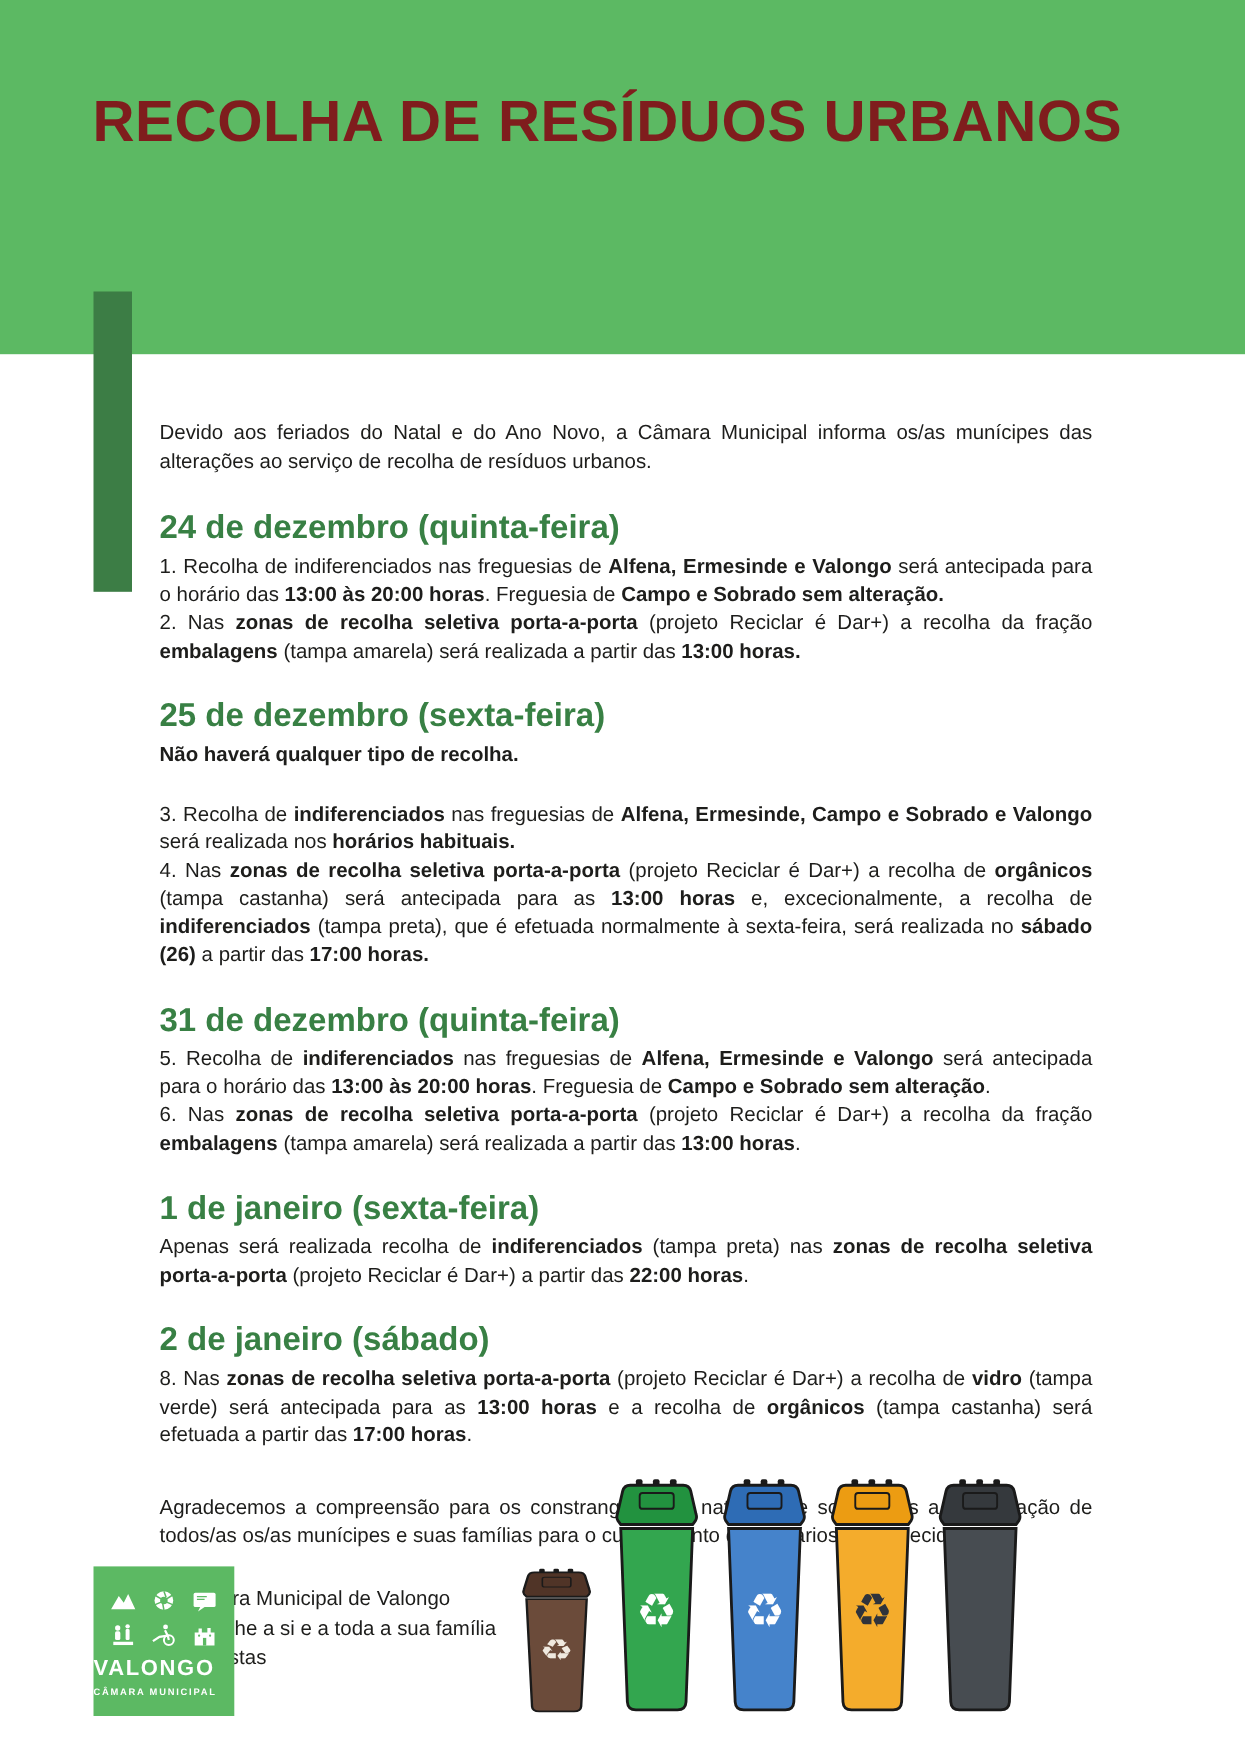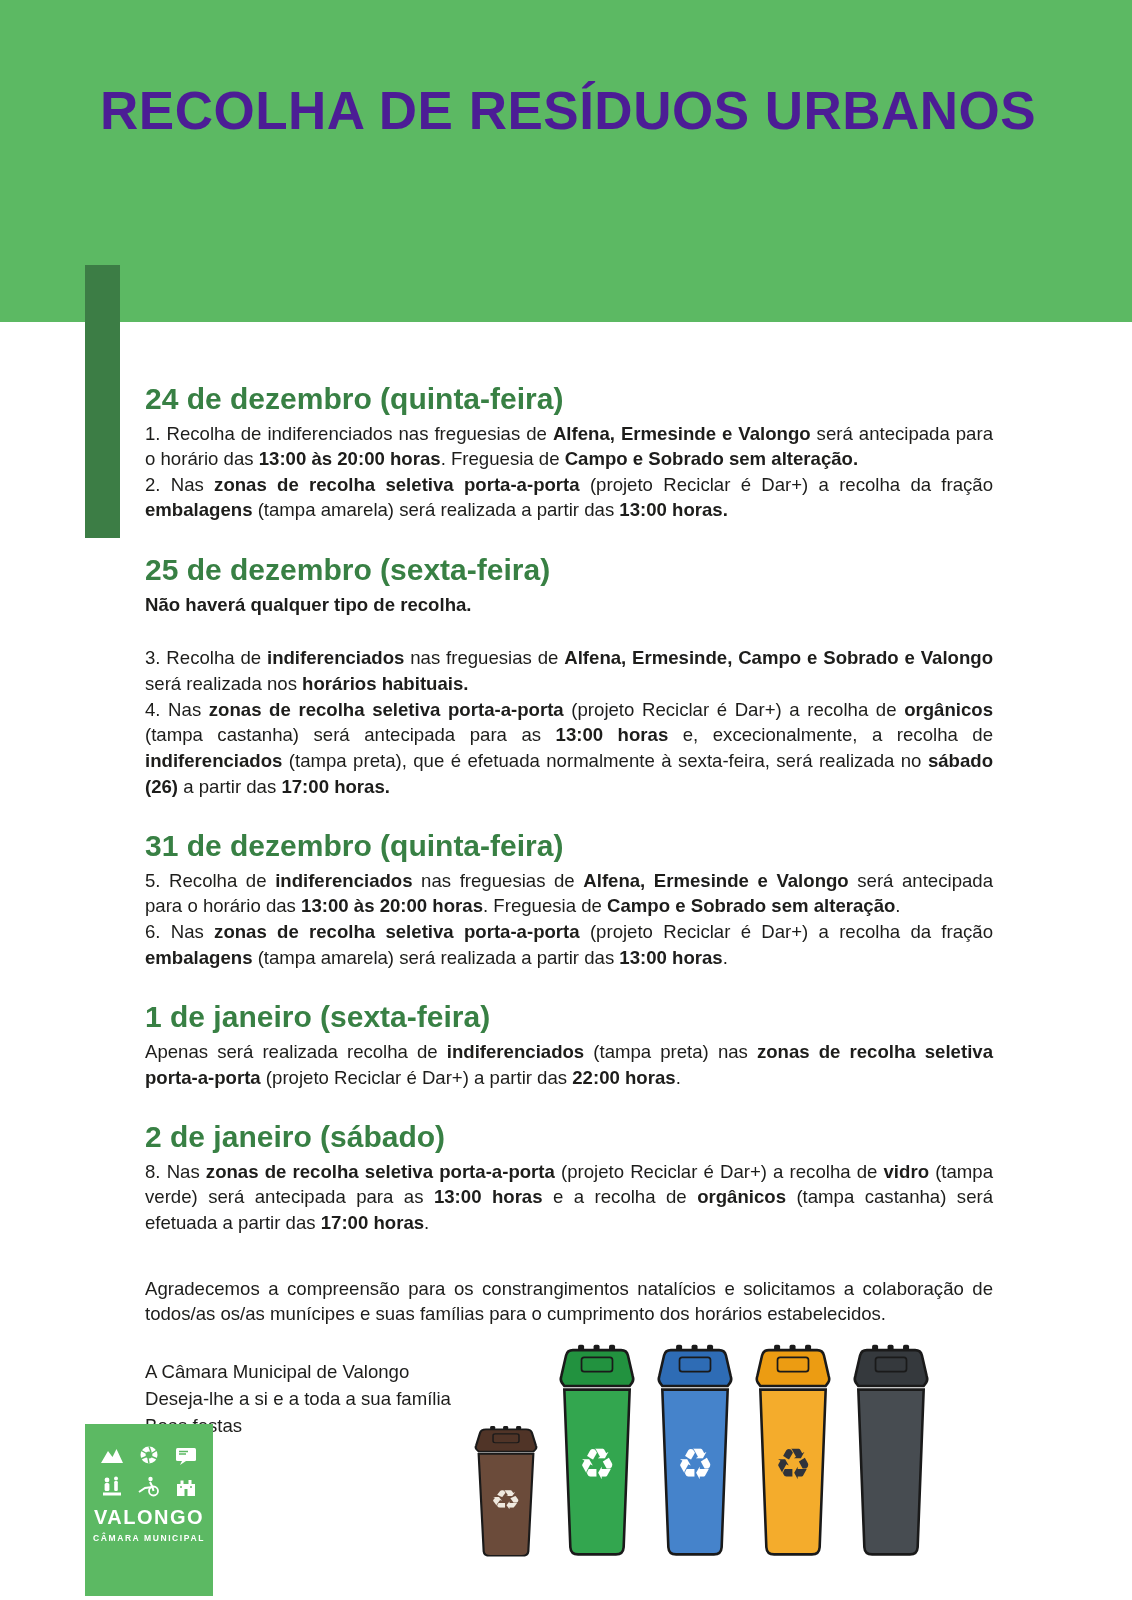--- a/index.html
+++ b/index.html
@@ -6,21 +6,21 @@
   html,body { margin:0; padding:0; }
   body {
     width:1132px; height:1600px; position:relative; overflow:hidden;
     background:#ffffff; font-family:"Liberation Sans", "DejaVu Sans", sans-serif;
     color:#1d1d1b;
   }
   .header {
     position:absolute; top:0; left:0; width:1132px; height:322px;
     background:#5CB963;
   }
-  .title { position:absolute; left:100px; top:84px; color:#4c1d95; }
+  .title { position:absolute; left:84px; top:84px; color:#7f1d1d; }
   .title-line1 { font-size:53px; font-weight:800; letter-spacing:0.5px; line-height:1; }
   .title-line2 { font-size:53px; font-weight:400; letter-spacing:0.5px; line-height:1; margin-top:24px; }
   .accent-bar {
     position:absolute; left:85px; top:265px; width:35px; height:273px;
     background:#3C7D45;
   }
   .content {
     position:absolute; left:145px; top:380px; width:848px;
     font-size:18.6px; line-height:1.38; text-align:justify;
   }
@@ -30,22 +30,22 @@
     color:#388044; font-size:30px; font-weight:700;
     margin:0 0 3px 0; text-align:left; line-height:1.25;
   }
   .section p { margin:0; }
   .closing { margin:40px 0 0 0; }
   .signature { margin:32px 0 0 0; text-align:left; }
   .signature div { line-height:1.45; }
 
   
   .logo {
-    position:absolute; left:85px; top:1424px; width:128px; height:172px;
-    background:#5CB963; color:#ffffff; text-align:center; padding-top:20px;
+    position:absolute; left:85px; top:1424px; width:128px; height:136px;
+    background:#5CB963; color:#ffffff; padding-top:20px;
   }
   .logo-icons { display:flex; justify-content:center; gap:13px; margin-bottom:9px; }
   .logo-icons svg { width:24px; height:22px; display:block; }
   .logo-name { font-size:20px; font-weight:800; letter-spacing:1.5px; margin-top:6px; }
   .logo-subtitle { font-size:8.5px; font-weight:700; letter-spacing:1.6px; margin-top:4px; }
 
   
   .bins-row {
     position:absolute; left:470px; bottom:42px; width:470px;
     display:flex; align-items:flex-end; gap:12px;
@@ -60,20 +60,21 @@
 
 <div class="header">
   <div class="title">
     <div class="title-line1">RECOLHA DE RESÍDUOS URBANOS</div>
   </div>
 </div>
 
 <div class="accent-bar"></div>
 
 <div class="content">
+  <p class="intro">Devido aos feriados do Natal e do Ano Novo, a Câmara Municipal informa os/as munícipes das alterações ao serviço de recolha de resíduos urbanos.</p>
   <div>
   <div class="section">
     <h2>24 de dezembro (quinta-feira)</h2>
     <div>
           <p><span>1. Recolha de indiferenciados nas freguesias de </span><strong>Alfena, Ermesinde e Valongo</strong><span> será antecipada para o horário das </span><strong>13:00 às 20:00 horas</strong><span>. Freguesia de </span><strong>Campo e Sobrado sem alteração.</strong></p>
           <p><span>2. Nas </span><strong>zonas de recolha seletiva porta-a-porta</strong><span> (projeto Reciclar é Dar+)  a recolha da fração </span><strong>embalagens</strong><span> (tampa amarela) será realizada a partir das </span><strong>13:00 horas.</strong></p>
         </div>
   </div>
 
   <div class="section">

